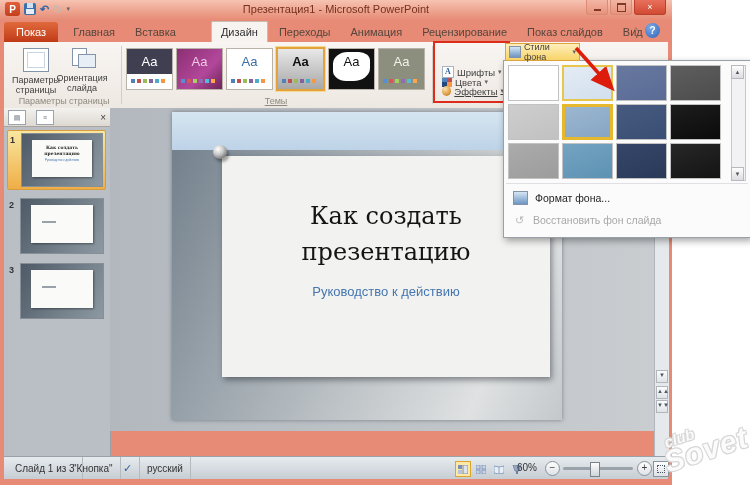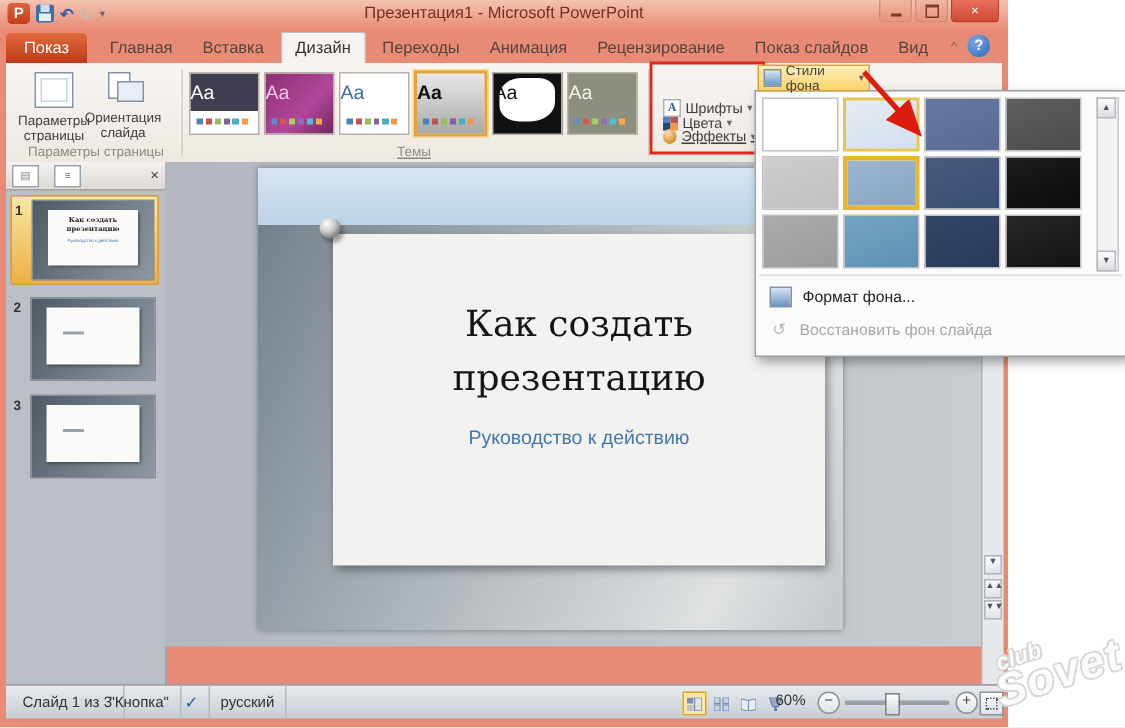--- a/index.html
+++ b/index.html
@@ -30,36 +30,36 @@
   .min-glyph{width:7px;height:2px;background:#7c3a27;margin-top:6px;}
   #collapse-caret{position:absolute;right:34px;top:26px;font-size:9px;color:#8a6a5a;}
   #help-btn{position:absolute;right:12px;top:23px;width:15px;height:15px;border-radius:50%;
             background:radial-gradient(circle at 35% 30%,#7aa8e8,#2f66b8);color:#fff;
             font-size:10px;font-weight:bold;display:flex;align-items:center;justify-content:center;}
   
   #tabrow{position:absolute;left:4px;top:20px;width:664px;height:22px;display:flex;align-items:flex-end;}
   .tab{height:20px;line-height:20px;padding:0 9px;font-size:11px;color:#55453c;margin-right:2px;}
   #tab-file{background:linear-gradient(#e06a3c,#c03a18);color:#fff;border-radius:3px 3px 0 0;
             padding:0 12px;margin-right:6px;}
-  .tab.active{background:#f6f3f0;border:1px solid #c6beb4;border-bottom:none;border-radius:2px 2px 0 0;color:#333;}
+  .tab.active{background:#f6f3f0;border:1px solid #c6beb4;border-bottom:none;border-radius:2px 2px 0 0;color:#333;margin-left:24px;}
   
   #ribbon{position:absolute;left:4px;top:42px;width:664px;height:66px;
           background:linear-gradient(#f8f5f2,#eee8e2);border-bottom:1px solid #c2bab0;}
   .group-sep{position:absolute;top:4px;width:1px;height:58px;background:#d5cec6;}
   .group-label{position:absolute;bottom:2px;font-size:9px;color:#8f897f;text-align:center;}
   .big-btn{position:absolute;top:4px;width:52px;height:52px;display:flex;flex-direction:column;
            align-items:center;font-size:9px;color:#3f3f3f;text-align:center;line-height:1.15;}
   .big-btn .ic{margin:2px 0 3px 0;}
   .pgsetup-ic{width:24px;height:22px;border:1px solid #8494a8;background:#fff;box-shadow:inset 0 0 0 3px #fff,inset 0 0 0 4px #c8d4e2;}
   .orient-ic{position:relative;width:24px;height:22px;}
   .orient-ic .p1{position:absolute;left:2px;top:0;width:13px;height:16px;background:#fff;border:1px solid #8494a8;}
   .orient-ic .p2{position:absolute;left:8px;top:6px;width:16px;height:12px;background:#e8eef6;border:1px solid #8494a8;}
   
   .theme{position:absolute;top:6px;width:45px;height:40px;border:1px solid #b9b2a8;background:#fff;overflow:hidden;}
-  .theme .aa{font-size:13px;text-align:left;line-height:26px;height:26px;}
+  .theme .aa{font-size:13px;text-align:center;line-height:26px;height:26px;}
   .theme .dots{height:4px;margin:4px 4px 0 4px;
        background:linear-gradient(90deg,#4f81bd 0 4px,#fff0 4px 6px,#c0504d 6px 10px,#fff0 10px 12px,#9bbb59 12px 16px,#fff0 16px 18px,#8064a2 18px 22px,#fff0 22px 24px,#4bacc6 24px 28px,#fff0 28px 30px,#f79646 30px 34px,#fff0 34px);}
   .theme.selected{border:2px solid #e2a33c;box-shadow:0 0 0 1px #f6d993;top:5px;}
   .th1{background:linear-gradient(#3f3f51 0 62%,#fff 62%);}
   .th1 .aa{color:#fff;}
   .th2{background:linear-gradient(135deg,#8c2f72,#b2479b 60%,#6e2558);}
   .th2 .aa{color:#f0c6e4;}
   .th2 .dots,.th6 .dots{filter:brightness(1.1);}
   .th3 .aa{color:#3a6ea5;}
   .th4{background:linear-gradient(#e8e8e8,#a8a8a8);}

